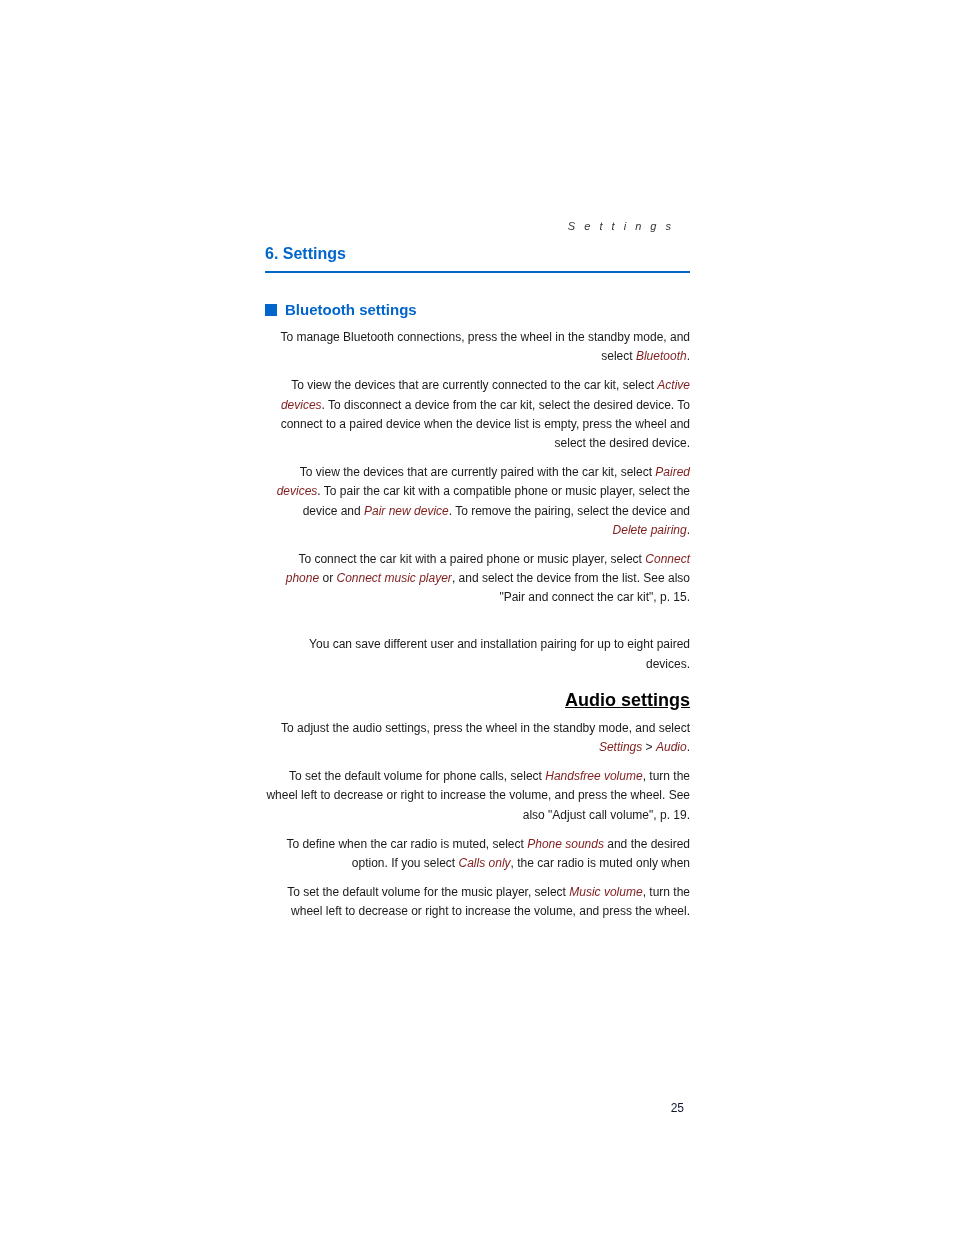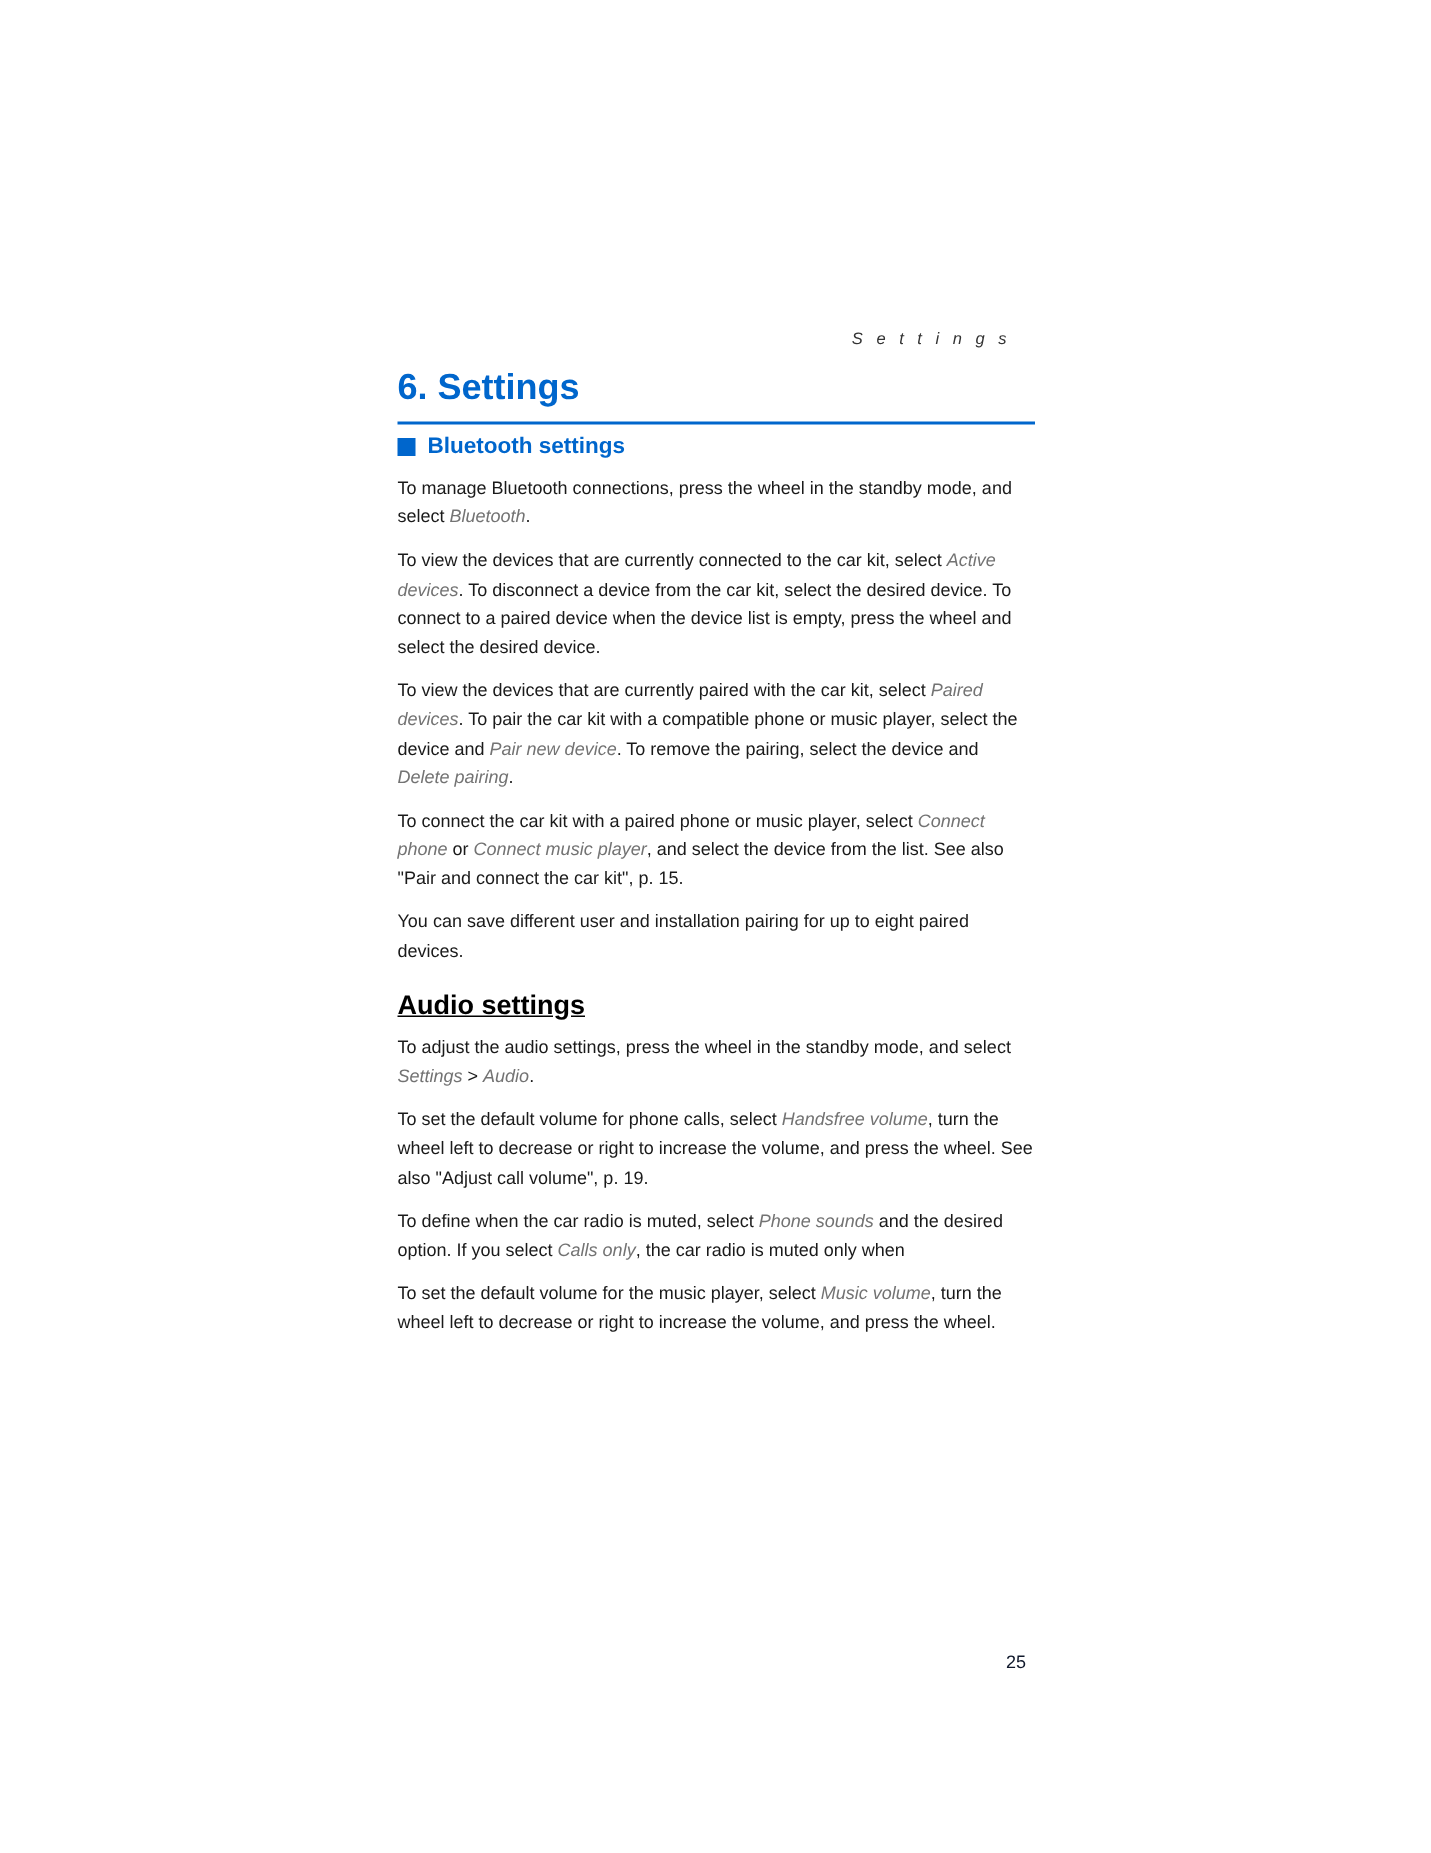--- a/index.html
+++ b/index.html
@@ -38,31 +38,32 @@
 
     .content {
       position: absolute;
       top: 245px;
       left: 265px;
       right: 265px;
       width: 425px;
     }
 
     .chapter-title {
-      font-size: 24px;
+      font-size: 16px;
       font-weight: bold;
       color: #0066cc;
       margin-bottom: 6px;
       padding-bottom: 8px;
       border-bottom: 2px solid #0066cc;
     }
 
     .section {
-      margin-top: 6px;
+      margin-top: 28px;
       margin-bottom: 10px;
+      text-align: right;
     }
 
     .section-title {
       display: flex;
       align-items: center;
       gap: 8px;
       margin-bottom: 10px;
     }
 
     .section-square {
@@ -88,21 +89,21 @@
     }
 
     .body-text {
       font-size: 12px;
       line-height: 1.6;
       color: #1a1a1a;
       margin-bottom: 10px;
     }
 
     .link-text {
-      color: #737373;
+      color: #7f1d1d;
       font-style: italic;
     }
 
     .page-number {
       position: absolute;
       bottom: 120px;
       right: 270px;
       font-size: 12px;
       color: #0f172a;
     }

